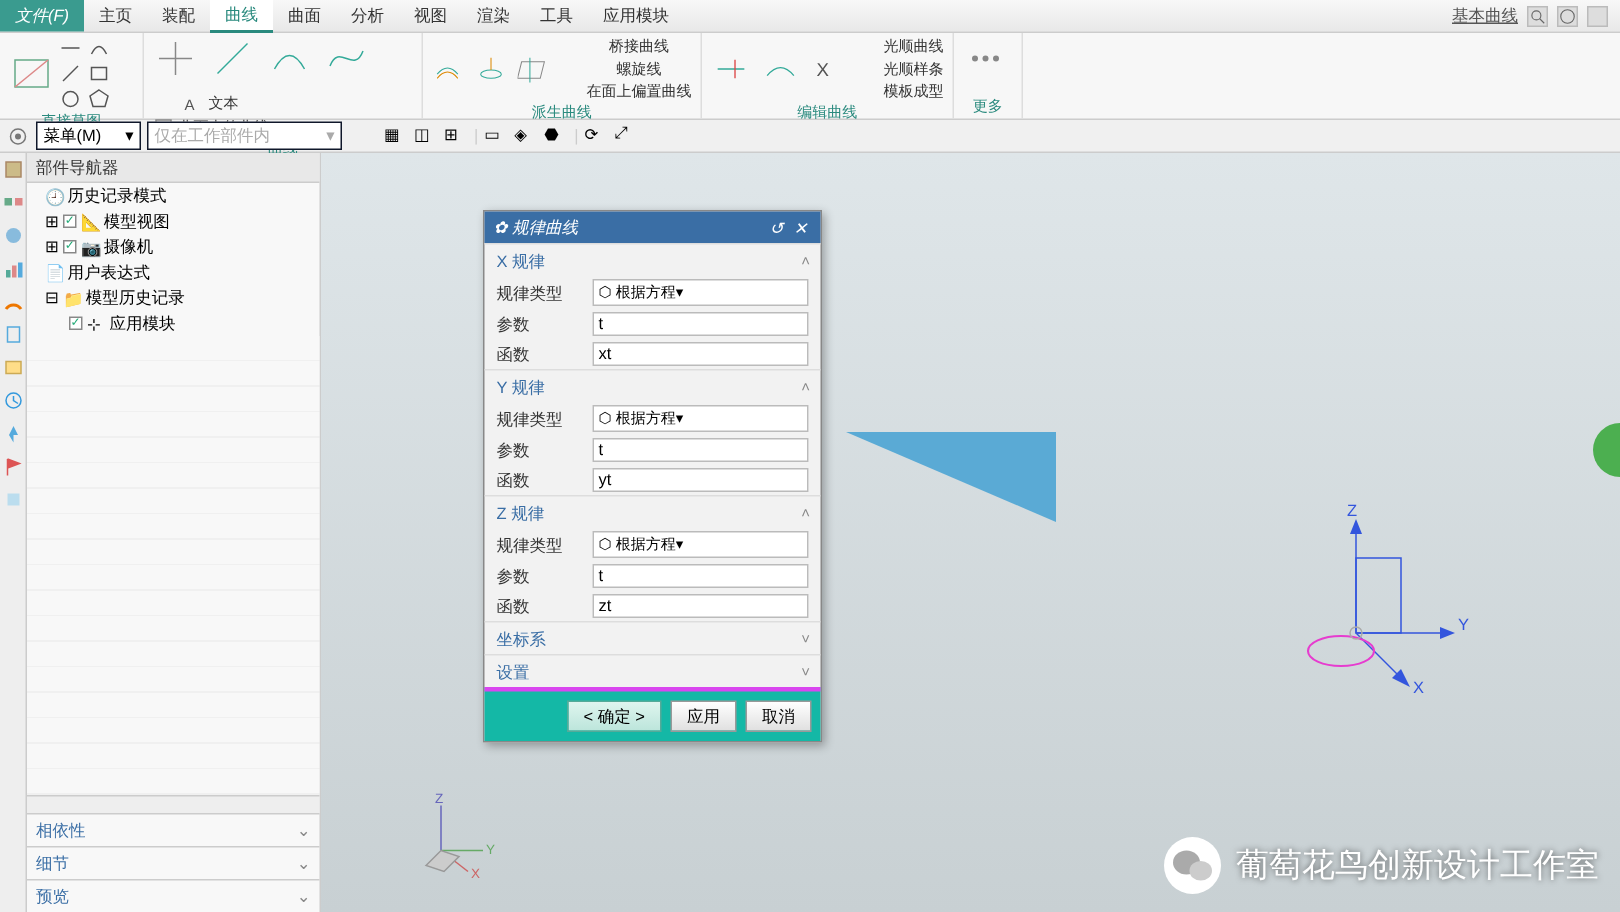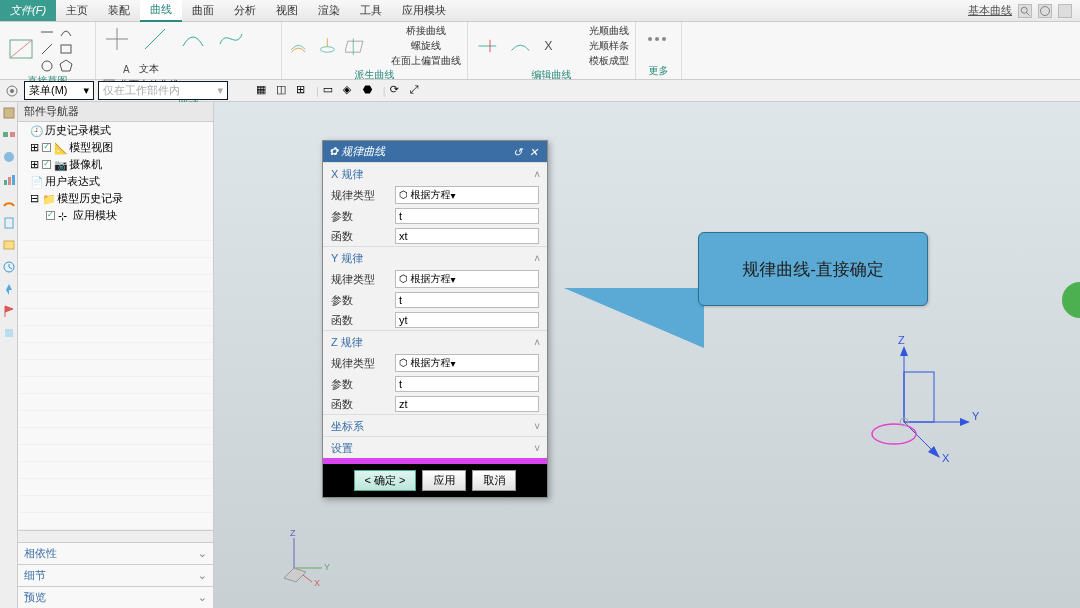--- a/index.html
+++ b/index.html
@@ -54,21 +54,21 @@
 .dialog { position:absolute; left: 108px; top: 38px; width: 226px; background:#f2f2f2; border:1px solid #888; box-shadow:2px 2px 6px rgba(0,0,0,0.3); font-size:11px;}
 .dialog .dlg-title { background:#3a6ea5; color:#fff; padding:3px 6px; display:flex; align-items:center; justify-content:space-between;font-style:italic;}
 .dialog .dlg-title .ticons{display:flex; gap:4px;}
 .dialog .dlg-title .tico{width:12px;height:12px; cursor:pointer;}
 .dlg-sec-head { color:#3a6ea5; padding:4px 7px 2px 8px; display:flex; justify-content:space-between; align-items:center; border-top:1px solid #ddd;text-align:right;}
 .dlg-sec-head .caret{color:#888; font-size:10px;}
 .dlg-row { display:flex; align-items:center; padding:2px 8px; gap:4px;}
 .dlg-row .lbl{ width:60px; color:#333;}
 .dlg-row .val{ flex:1; border:1px solid #bbb; background:#fff; padding:1px 3px; min-height:16px; display:flex; align-items:center; justify-content:flex-start;}
 .dlg-row .val.sel{ font-size:10px;}
-.dlg-btns { display:flex; justify-content:center; gap:6px; padding:6px; border-top:6px solid #d946ef; background:#000000;}
+.dlg-btns { display:flex; justify-content:flex-end; gap:6px; padding:6px; border-top:3px solid #d946ef; background:#14b8a6;}
 .dlg-btn { border:1px solid #999; background:linear-gradient(#fff,#e0e0e0); padding:2px 10px; font-size:11px;}
 .dlg-btn.primary { border-color:#5a9; background:linear-gradient(#dff5ef,#bce5db);}
 
 
 .callout { position:absolute; left:484px; top:130px; width:230px; height:74px; background:#5aaad5; border:1px solid #2f6f95; border-radius:6px; display:flex; align-items:center; justify-content:center; color:#222; font-size:17px; box-shadow:1px 1px 3px rgba(0,0,0,0.2);}
 .callout-tail { position:absolute; left:350px; top:186px; width:0;height:0; border-right:140px solid #5aaad5; border-bottom:60px solid transparent;}
 
 
 .triad { position:absolute; }
 .triad svg { overflow:visible;}
@@ -391,21 +391,20 @@
       </div>
     <div class="nav-sec">
         <span>预览</span>
         <span class="chev">⌄</span>
       </div>
   </div>
 
   <div class="viewport">
 
     <div class="callout-tail"></div>
-    <div class="callout">规律曲线-直接确定</div>
 
     <div class="triad" style="left:650px; top:232px">
       <svg width="120" height="140">
         <line x1="40" y1="88" x2="40" y2="18" stroke="#3355dd" stroke-width="1"></line>
         <polygon points="40,12 36,22 44,22" fill="#3355dd"></polygon>
         <text x="34" y="10" fill="#3355dd" font-size="11">Z</text>
         <line x1="40" y1="88" x2="100" y2="88" stroke="#3355dd"></line>
         <polygon points="106,88 96,84 96,92" fill="#3355dd"></polygon>
         <text x="108" y="86" fill="#3355dd" font-size="11">Y</text>
         <line x1="40" y1="88" x2="72" y2="120" stroke="#3355dd"></line>
@@ -508,14 +507,18 @@
           <span>设置</span>
           <span class="caret">˅</span>
         </div>
       <div class="dlg-btns">
         <button class="dlg-btn primary">&lt; 确定 &gt;</button>
         <button class="dlg-btn">应用</button>
         <button class="dlg-btn">取消</button>
       </div>
     </div>
 
+    <div class="watermark">
+      <div class="wm-circle"></div>
+      <span>葡萄花鸟创新设计工作室</span>
+    </div>
   </div>
 </div>
 
 </body></html>

